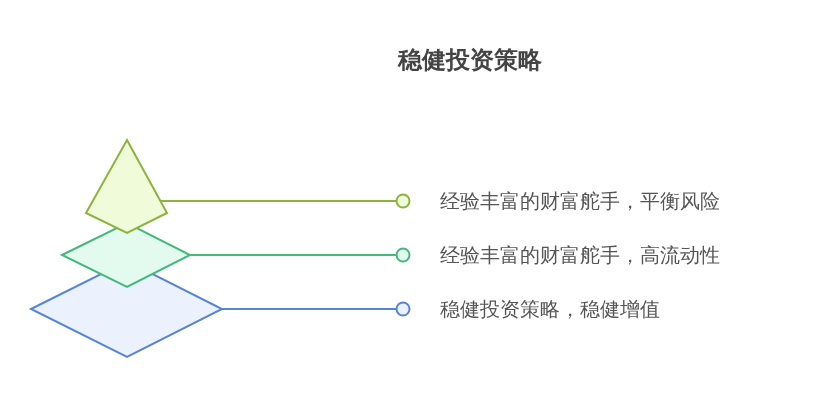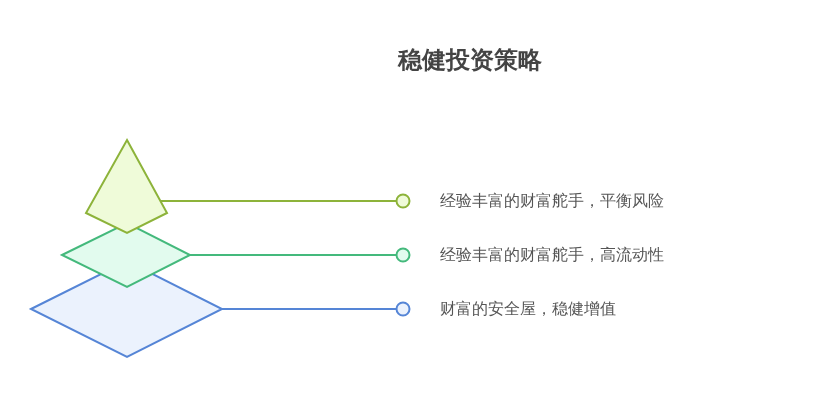--- a/index.html
+++ b/index.html
@@ -1,19 +1,19 @@
 <!DOCTYPE html>
 <html><head>
 <meta charset="utf-8">
 <style>
   html, body { margin:0; padding:0; background:#ffffff; }
   body { width:840px; height:415px; position:relative; overflow:hidden; font-family:"Liberation Sans","DejaVu Sans",sans-serif; }
   .title { position:absolute; left:0; width:940px; top:44px; text-align:center; font-size:24px; font-weight:bold; color:#444444; font-family:"DejaVu Sans",sans-serif; }
   svg.diagram { position:absolute; left:0; top:0; }
-  .label { position:absolute; left:440px; font-size:16px; color:#555555; font-family:"DejaVu Sans",sans-serif; white-space:nowrap; line-height:24px; }
+  .label { position:absolute; left:440px; font-size:20px; color:#555555; font-family:"DejaVu Sans",sans-serif; white-space:nowrap; line-height:24px; }
 </style>
 </head>
 <body>
 
 <div class="title">稳健投资策略</div>
 
 <svg class="diagram" width="840" height="415" viewBox="0 0 840 415">
 
   <g>
     <polygon points="31,309 127,261 222,309 127,357" fill="#ebf2fd" stroke="#5585d6" stroke-width="2"></polygon>
@@ -29,13 +29,13 @@
 
   <g>
     <polygon points="127,140 167,213 127,233 86,213" fill="#effbd9" stroke="#8db33a" stroke-width="2"></polygon>
     <line x1="161" y1="201" x2="396" y2="201" stroke="#8db33a" stroke-width="2"></line>
     <circle cx="403" cy="201" r="6.5" fill="#effbd9" stroke="#8db33a" stroke-width="2"></circle>
   </g>
 </svg>
 
 <div class="label" style="top:189px;">经验丰富的财富舵手，平衡风险</div>
 <div class="label" style="top:243px;">经验丰富的财富舵手，高流动性</div>
-<div class="label" style="top:297px;">财富的安全屋，稳健增值</div>
+<div class="label" style="top:297px;">稳健投资策略，稳健增值</div>
 
 </body></html>

